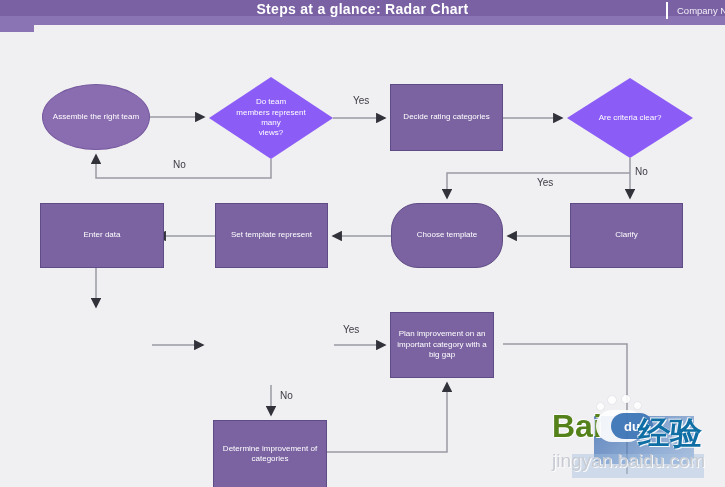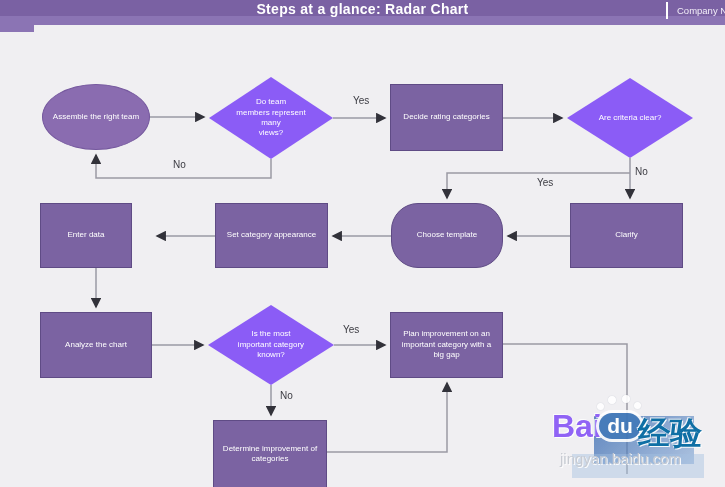--- a/index.html
+++ b/index.html
@@ -29,32 +29,32 @@
   .diamondnode{background:#8b5cf6;clip-path:polygon(50% 0%,100% 50%,50% 100%,0% 50%);}
 
   .edge-label{position:absolute;color:#3b3b42;font-size:10px;line-height:10px;}
 
   
   .watermark{position:absolute;left:552px;top:394px;width:173px;height:93px;opacity:.95;}
   .wm-bluebox{position:absolute;left:42px;top:22px;width:100px;height:48px;
     background:linear-gradient(135deg,rgba(62,110,178,.85),rgba(122,160,210,.6));}
   .wm-bluebox2{position:absolute;left:20px;top:60px;width:132px;height:24px;
     background:rgba(160,190,225,.45);}
-  .wm-bai{position:absolute;left:0;top:14px;font-size:32px;font-weight:bold;color:#8b5cf6;
+  .wm-bai{position:absolute;left:0;top:14px;font-size:32px;font-weight:bold;color:#4d7c0f;
     text-shadow:1px 1px 0 rgba(255,255,255,.95),-1px -1px 0 rgba(255,255,255,.85);}
   .wm-cloud{position:absolute;left:44px;top:16px;width:48px;height:32px;border-radius:16px;
     background:rgba(255,255,255,.92);}
-  .wm-pad{position:absolute;left:47px;top:19px;width:42px;height:26px;border-radius:13px;
+  .wm-pad{position:absolute;left:59px;top:19px;width:42px;height:26px;border-radius:13px;
     background:#3f76b8;display:flex;align-items:center;justify-content:center;
-    color:#ffffff;font-weight:bold;font-size:21px;}
+    color:#ffffff;font-weight:bold;font-size:13px;}
   .wm-toe{position:absolute;border-radius:50%;background:rgba(255,255,255,.95);
     box-shadow:0 0 1px rgba(120,130,150,.6);}
   .wm-cn{position:absolute;left:86px;top:18px;font-size:32px;font-weight:bold;color:#0369a1;
     text-shadow:1px 1px 0 rgba(255,255,255,.95),-1px -1px 0 rgba(255,255,255,.85);}
-  .wm-url{position:absolute;left:8px;top:56px;font-size:15px;color:#c6cad1;
+  .wm-url{position:absolute;left:0;top:56px;font-size:19px;color:#c6cad1;
     text-shadow:1px 1px 0 rgba(255,255,255,.9);}
 </style>
 </head>
 <body>
 
 <div class="stage">
 
   <div class="hdr-top"></div>
   <div class="hdr-bottom"></div>
   <div class="hdr-tab"></div>
@@ -106,38 +106,30 @@
 
   <div class="node diamondnode" style="left:567px;top:78px;width:126px;height:80px;">
     <span class="nlabel">Are criteria clear?</span>
   </div>
 
   <div class="node rectnode" style="left:391px;top:203px;width:112px;height:65px;border-radius:27px;">
     <span class="nlabel">Choose template</span>
   </div>
 
   <div class="node rectnode" style="left:215px;top:203px;width:113px;height:65px;">
-    <span class="nlabel">Set category appearance</span>
+    <span class="nlabel">Set template represent</span>
   </div>
 
-  <div class="node rectnode" style="left:40px;top:203px;width:92px;height:65px;">
+  <div class="node rectnode" style="left:40px;top:203px;width:124px;height:65px;">
     <span class="nlabel">Enter data</span>
   </div>
 
-  <div class="node rectnode" style="left:40px;top:312px;width:112px;height:66px;">
-    <span class="nlabel">Analyze the chart</span>
-  </div>
 
-  <div class="node diamondnode" style="left:208px;top:305px;width:126px;height:80px;">
-    <span class="nlabel">Is the most
-important category
-known?</span>
-  </div>
 
-  <div class="node rectnode" style="left:390px;top:312px;width:113px;height:66px;">
+  <div class="node rectnode" style="left:390px;top:312px;width:104px;height:66px;">
     <span class="nlabel">Plan improvement on an
 important category with a
 big gap</span>
   </div>
 
   <div class="node rectnode" style="left:213px;top:420px;width:114px;height:68px;">
     <span class="nlabel">Determine improvement of
 categories</span>
   </div>
 

